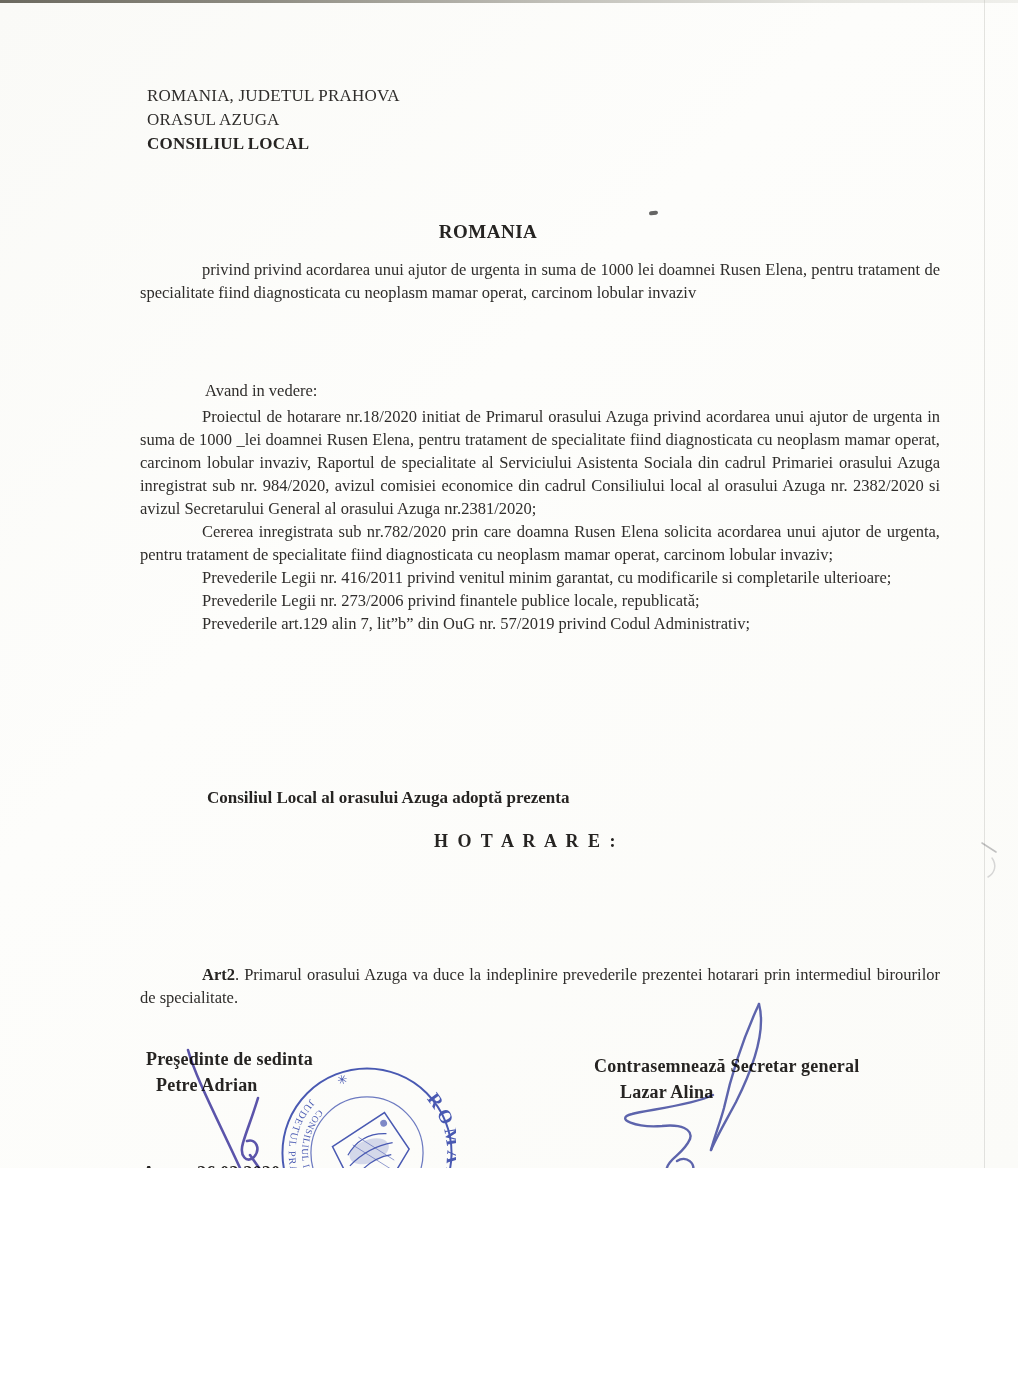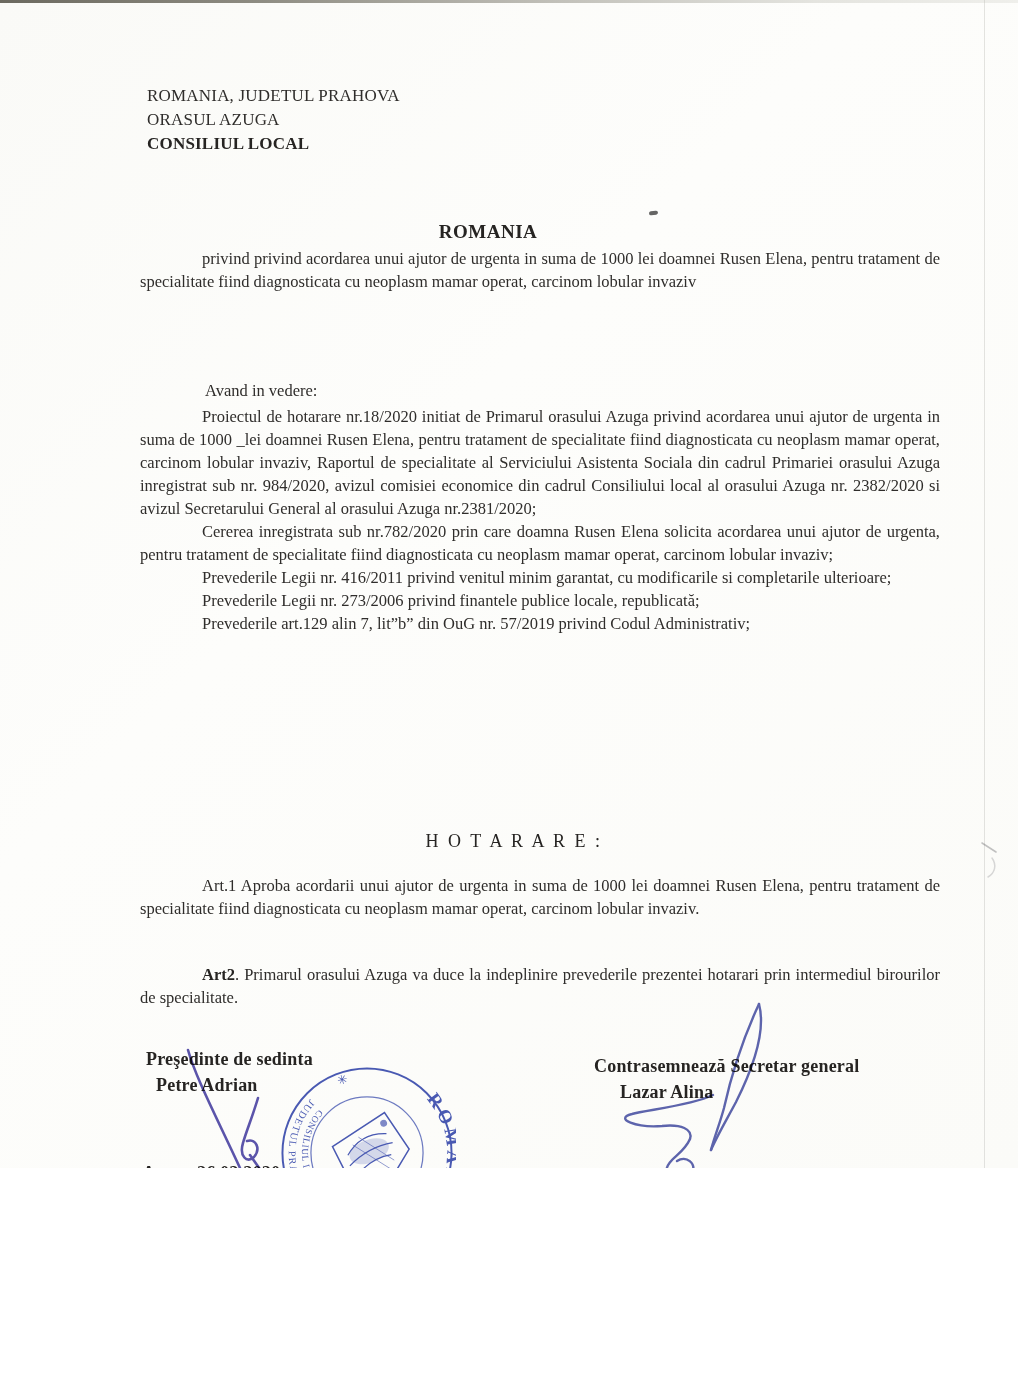--- a/index.html
+++ b/index.html
@@ -14,26 +14,26 @@
     background:linear-gradient(to right,#6b695f 0%,#8d8b81 25%,#c2c1ba 55%,#e4e4df 80%,#efefeb 100%);}
   .scan-line{left:984px;top:0;width:1px;height:1400px;background:rgba(185,185,178,.38);}
   .hdr{left:147px;top:84px;font-size:17px;line-height:24px;letter-spacing:.2px;}
   .hdr .b{font-weight:bold;color:#262422;}
   .dash{left:649px;top:211px;width:9px;height:4px;background:#3f3f3f;border-radius:2px;
     transform:rotate(-8deg);opacity:.8;}
   .title{left:288px;top:221px;width:400px;text-align:center;font-weight:bold;
     font-size:19px;letter-spacing:.5px;color:#262422;}
   .para{font-size:16.5px;line-height:23px;text-align:justify;width:800px;left:140px;}
   .indent{text-indent:62px;}
-  .subtitle{top:247px;}
+  .subtitle{top:258px;}
   .considering{left:205px;top:381px;font-size:16.5px;text-align:right;}
   .recitals{top:405px;}
   .recitals p{margin:0;text-indent:62px;}
   .adoption{left:207px;top:788px;font-weight:bold;font-size:17px;color:#262422;}
-  .decision-heading{left:264px;top:831px;width:500px;text-align:center;font-weight:normal;
+  .decision-heading{left:276px;top:831px;width:500px;text-align:center;font-weight:bold;
     font-size:18px;letter-spacing:2.5px;color:#262422;}
   .art1{top:874px;}
   .art2{top:963px;}
   .art2 .b{font-weight:bold;color:#262422;}
   .sig{font-weight:bold;font-size:18px;color:#262422;letter-spacing:.2px;}
   .sig-left-role{left:146px;top:1049px;}
   .sig-left-name{left:156px;top:1075px;}
   .sig-right-role{left:594px;top:1056px;}
   .sig-right-name{left:620px;top:1082px;text-align:right;}
   .footer-date{left:142px;top:1163px;font-weight:bold;font-size:18.5px;color:#262422;}
@@ -71,24 +71,24 @@
   <div class="abs considering">Avand in vedere:</div>
 
   <div class="abs para recitals">
     <p>Proiectul de hotarare nr.18/2020 initiat de Primarul orasului Azuga privind acordarea unui ajutor de urgenta in suma de 1000  _lei  doamnei Rusen Elena, pentru  tratament de specialitate fiind diagnosticata  cu neoplasm mamar operat, carcinom lobular invaziv, Raportul de specialitate al Serviciului Asistenta Sociala din cadrul Primariei orasului Azuga inregistrat sub nr. 984/2020, avizul comisiei economice din cadrul Consiliului local al orasului Azuga nr. 2382/2020 si avizul Secretarului General al orasului Azuga nr.2381/2020;</p>
     <p>Cererea inregistrata sub nr.782/2020 prin care doamna Rusen Elena solicita acordarea unui ajutor de urgenta, pentru  tratament de specialitate fiind diagnosticata cu neoplasm mamar operat, carcinom lobular invaziv;</p>
     <p>Prevederile Legii nr. 416/2011 privind venitul minim garantat, cu modificarile si completarile ulterioare;</p>
     <p>Prevederile Legii nr. 273/2006 privind finantele publice locale, republicată;</p>
     <p>Prevederile art.129 alin 7, lit”b” din OuG nr. 57/2019 privind Codul Administrativ;</p>
   </div>
 
+  <div class="abs adoption">Consiliul Local al orasului Azuga adoptă prezenta</div>
 
   <div class="abs decision-heading">H O T A R A R E :</div>
 
-  <div class="abs para indent art1"><span>Art.1</span><span> Aproba acordarii unui ajutor de urgenta in suma de 1000 lei doamnei Rusen Elena, pentru  tratament de specialitate fiind diagnosticata  cu neoplasm mamar operat, carcinom lobular invaziv.</span></div>
 
   <div class="abs para indent art2"><span class="b">Art2</span><span>. Primarul orasului Azuga  va duce la indeplinire prevederile prezentei hotarari prin intermediul birourilor de specialitate.</span></div>
 
   <div class="abs sig sig-left-role">Preşedinte de sedinta</div>
   <div class="abs sig sig-left-name">Petre  Adrian</div>
   <div class="abs sig sig-right-role">Contrasemnează  Secretar general</div>
   <div class="abs sig sig-right-name">Lazar Alina</div>
 
   <div class="abs footer-date">Azuga 26.02.2020</div>
   <div class="abs footer-nr">Nr. 28</div>

